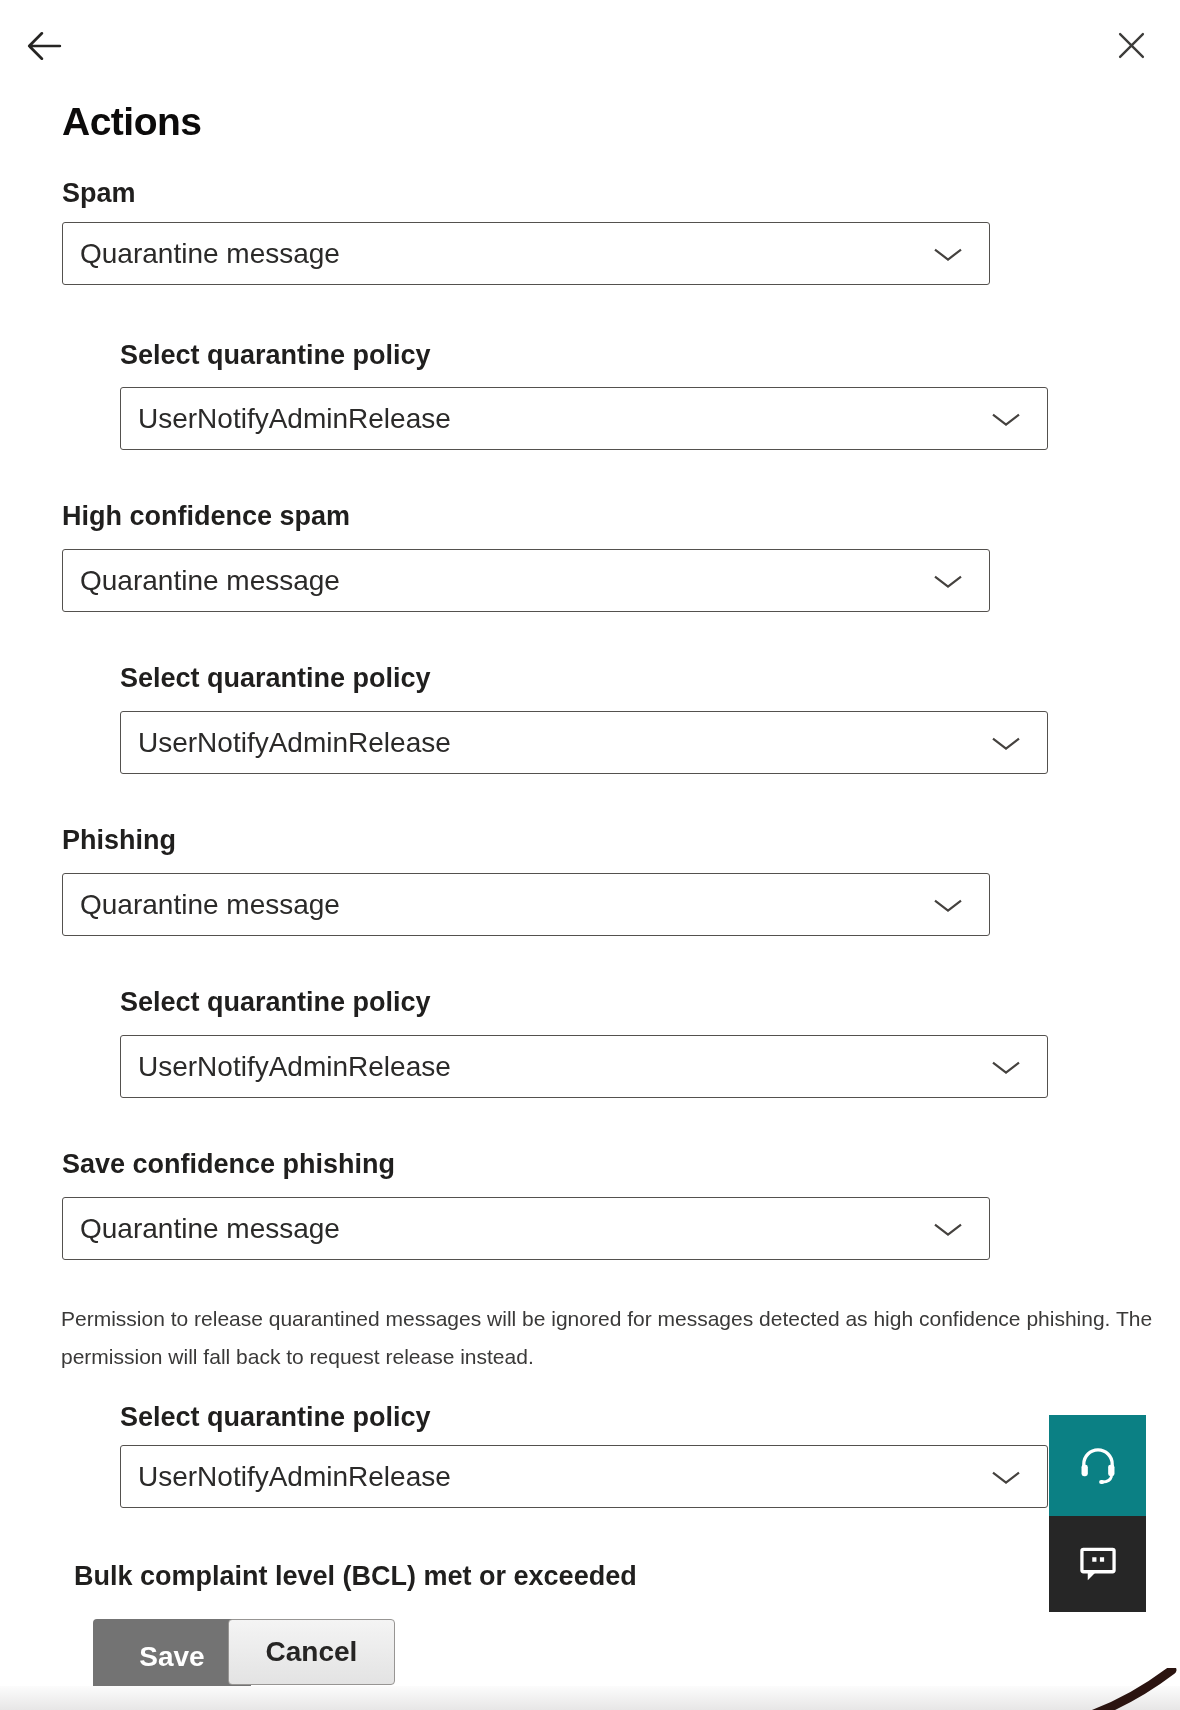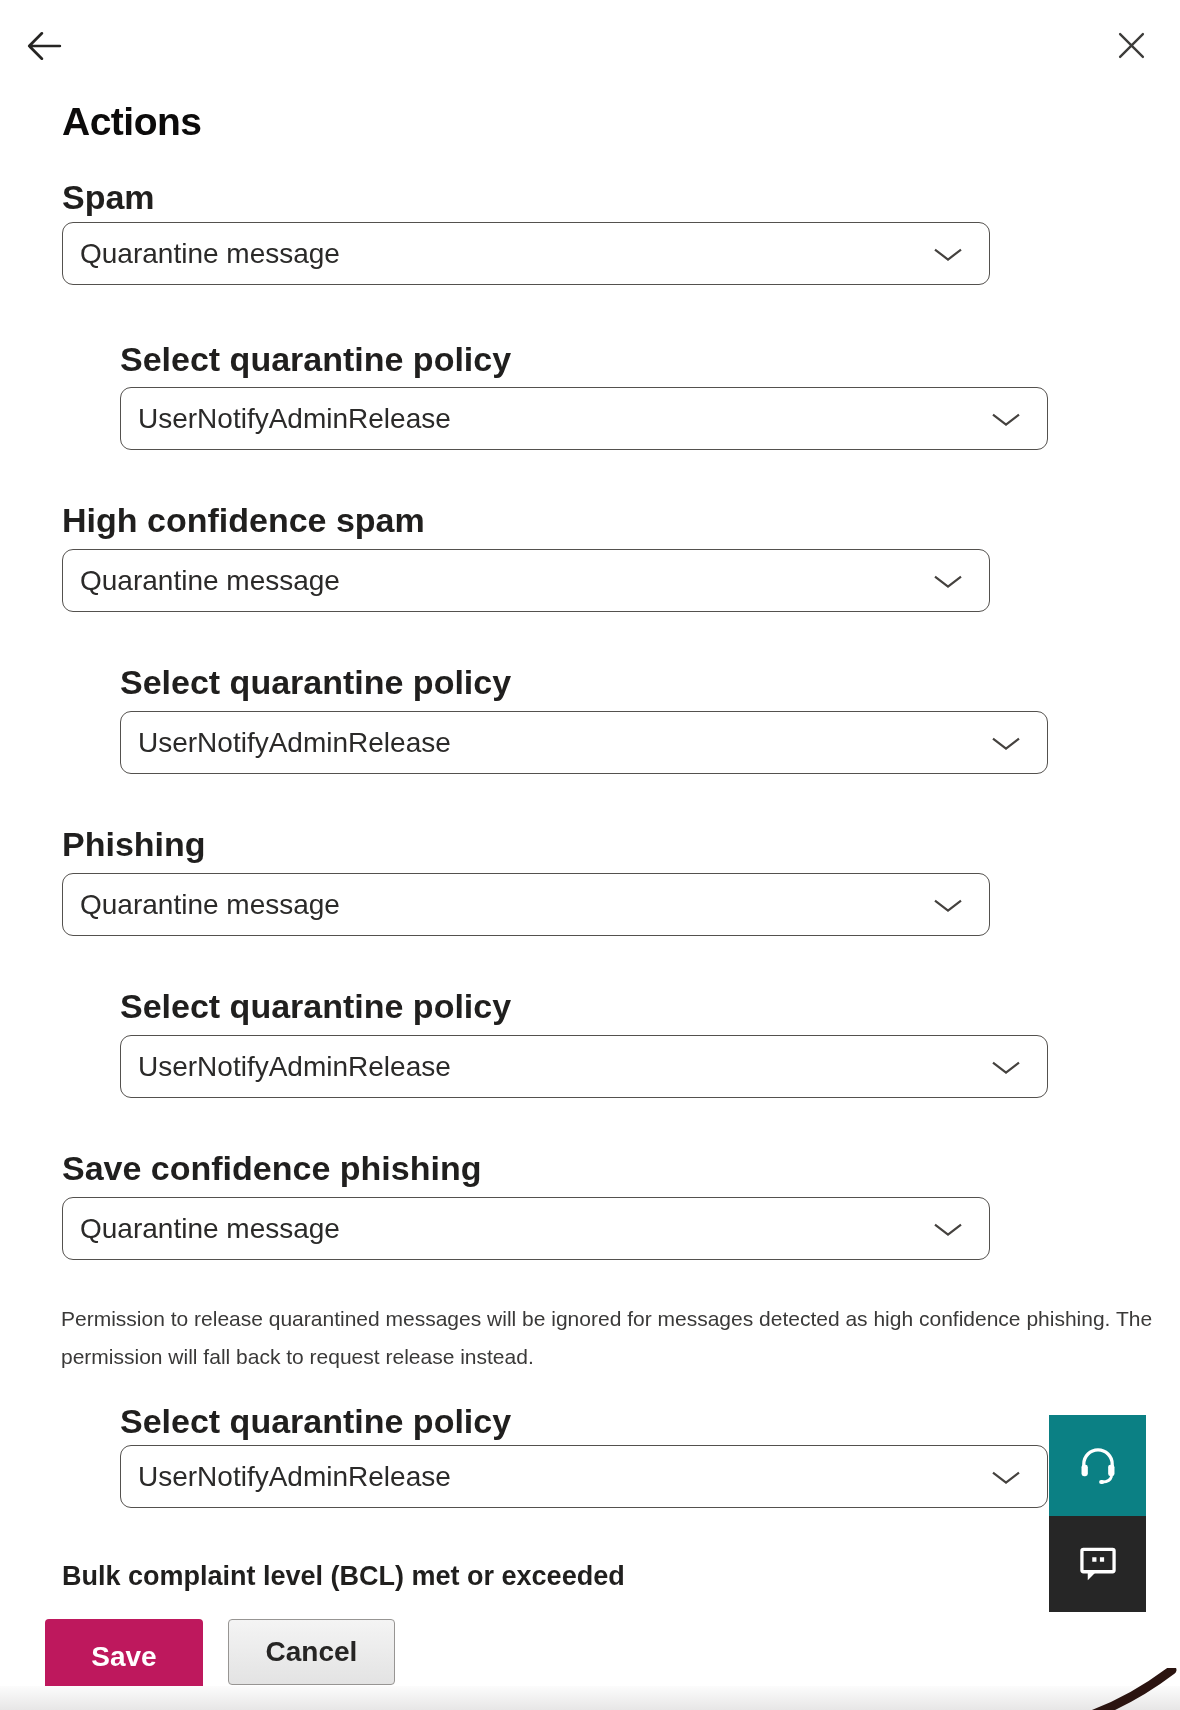--- a/index.html
+++ b/index.html
@@ -5,39 +5,39 @@
   * { margin:0; padding:0; box-sizing:border-box; }
   html,body { width:1180px; height:1710px; background:#ffffff; overflow:hidden;
               font-family:"Liberation Sans", sans-serif; color:#1f1e1d; }
   .abs { position:absolute; }
   #panel { position:relative; width:1180px; height:1710px; background:#fff; }
 
   .icon-btn { background:none; border:none; cursor:pointer; padding:0; }
 
   h1.page-title { font-size:39px; font-weight:700; color:#0c0b0b; letter-spacing:-0.5px; }
 
-  .field-label { font-size:34px; font-weight:600; color:#201f1e; }
+  .field-label { font-size:27px; font-weight:600; color:#201f1e; }
 
   .dropdown { width:928px; height:63px; background:#fff;
-              border:1.5px solid #54514e; border-radius:11px;
+              border:1.5px solid #54514e; border-radius:3px;
               display:flex; align-items:center; padding:0 52px 0 17px;
               cursor:pointer; position:absolute; }
   .dropdown .dd-value { font-size:28px; color:#2b2a29; white-space:nowrap;
                         overflow:hidden; text-overflow:ellipsis; }
   .dropdown .chev { position:absolute; right:26px; top:50%; transform:translateY(-46%); line-height:0; }
 
   .note { font-size:21px; line-height:38px; color:#3a3938; width:1100px; }
 
   .clip-label { overflow:hidden; height:35px; width:760px; }
-  .clip-label span { font-size:27px; font-weight:600; color:#201f1e; line-height:36px; display:block; }
+  .clip-label span { font-size:27px; font-weight:600; color:#201f1e; line-height:36px; display:block;margin-left:12px; }
 
   .btn { border:none; border-radius:4px; font-size:28px; font-weight:600;
          cursor:pointer; font-family:"Liberation Sans", sans-serif;
          display:flex; align-items:center; justify-content:center; }
-  .btn-save { width:158px; height:76px; background:#be185d; color:#ffffff; }
+  .btn-save { width:158px; height:76px; background:#737373; color:#ffffff;margin-left:48px; }
   .btn-cancel { width:167px; height:66px; color:#262524;
                 background:linear-gradient(#f4f4f4,#e3e3e3);
                 border:1.5px solid #979593; }
 
   .float-btn { width:97px; height:101px; display:flex; align-items:center;
                justify-content:center; border:none; cursor:pointer; }
 
   .bottom-strip { left:0; top:1686px; width:1180px; height:24px;
                   background:linear-gradient(#fcfcfc,#e7e6e6); }
   .corner-artifact { right:-14px; bottom:-16px; width:150px; height:58px; line-height:0; }

